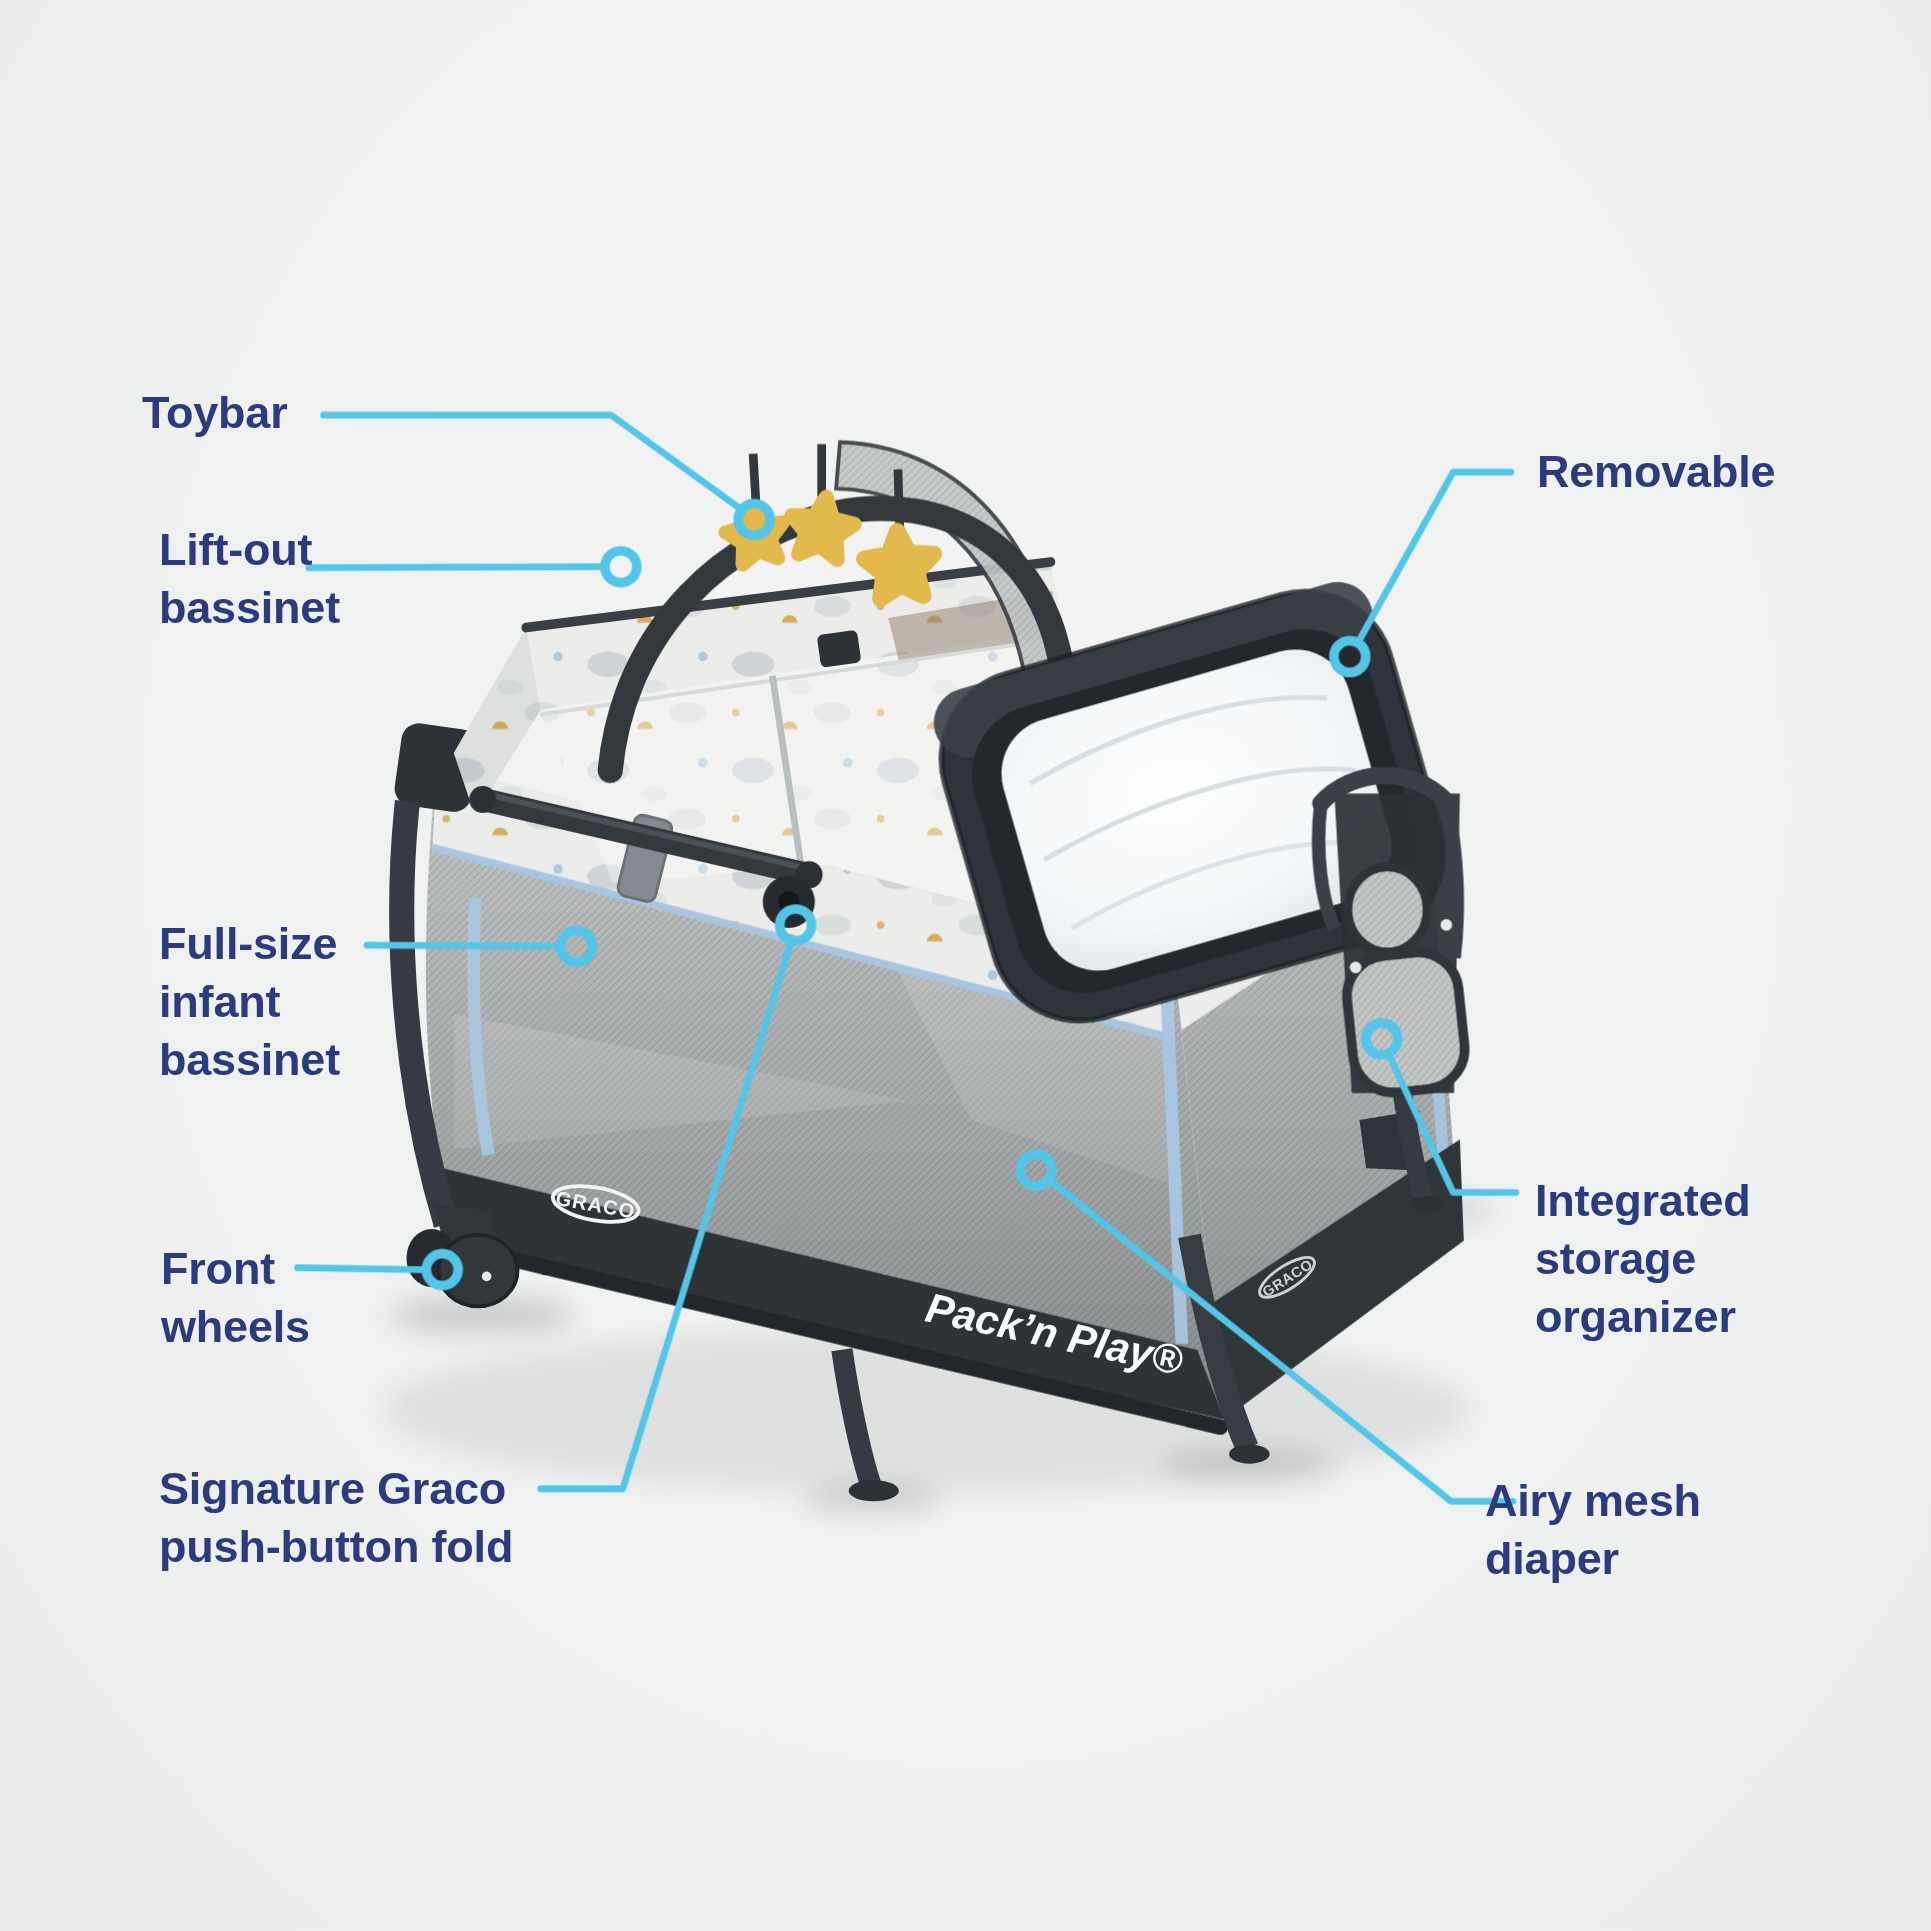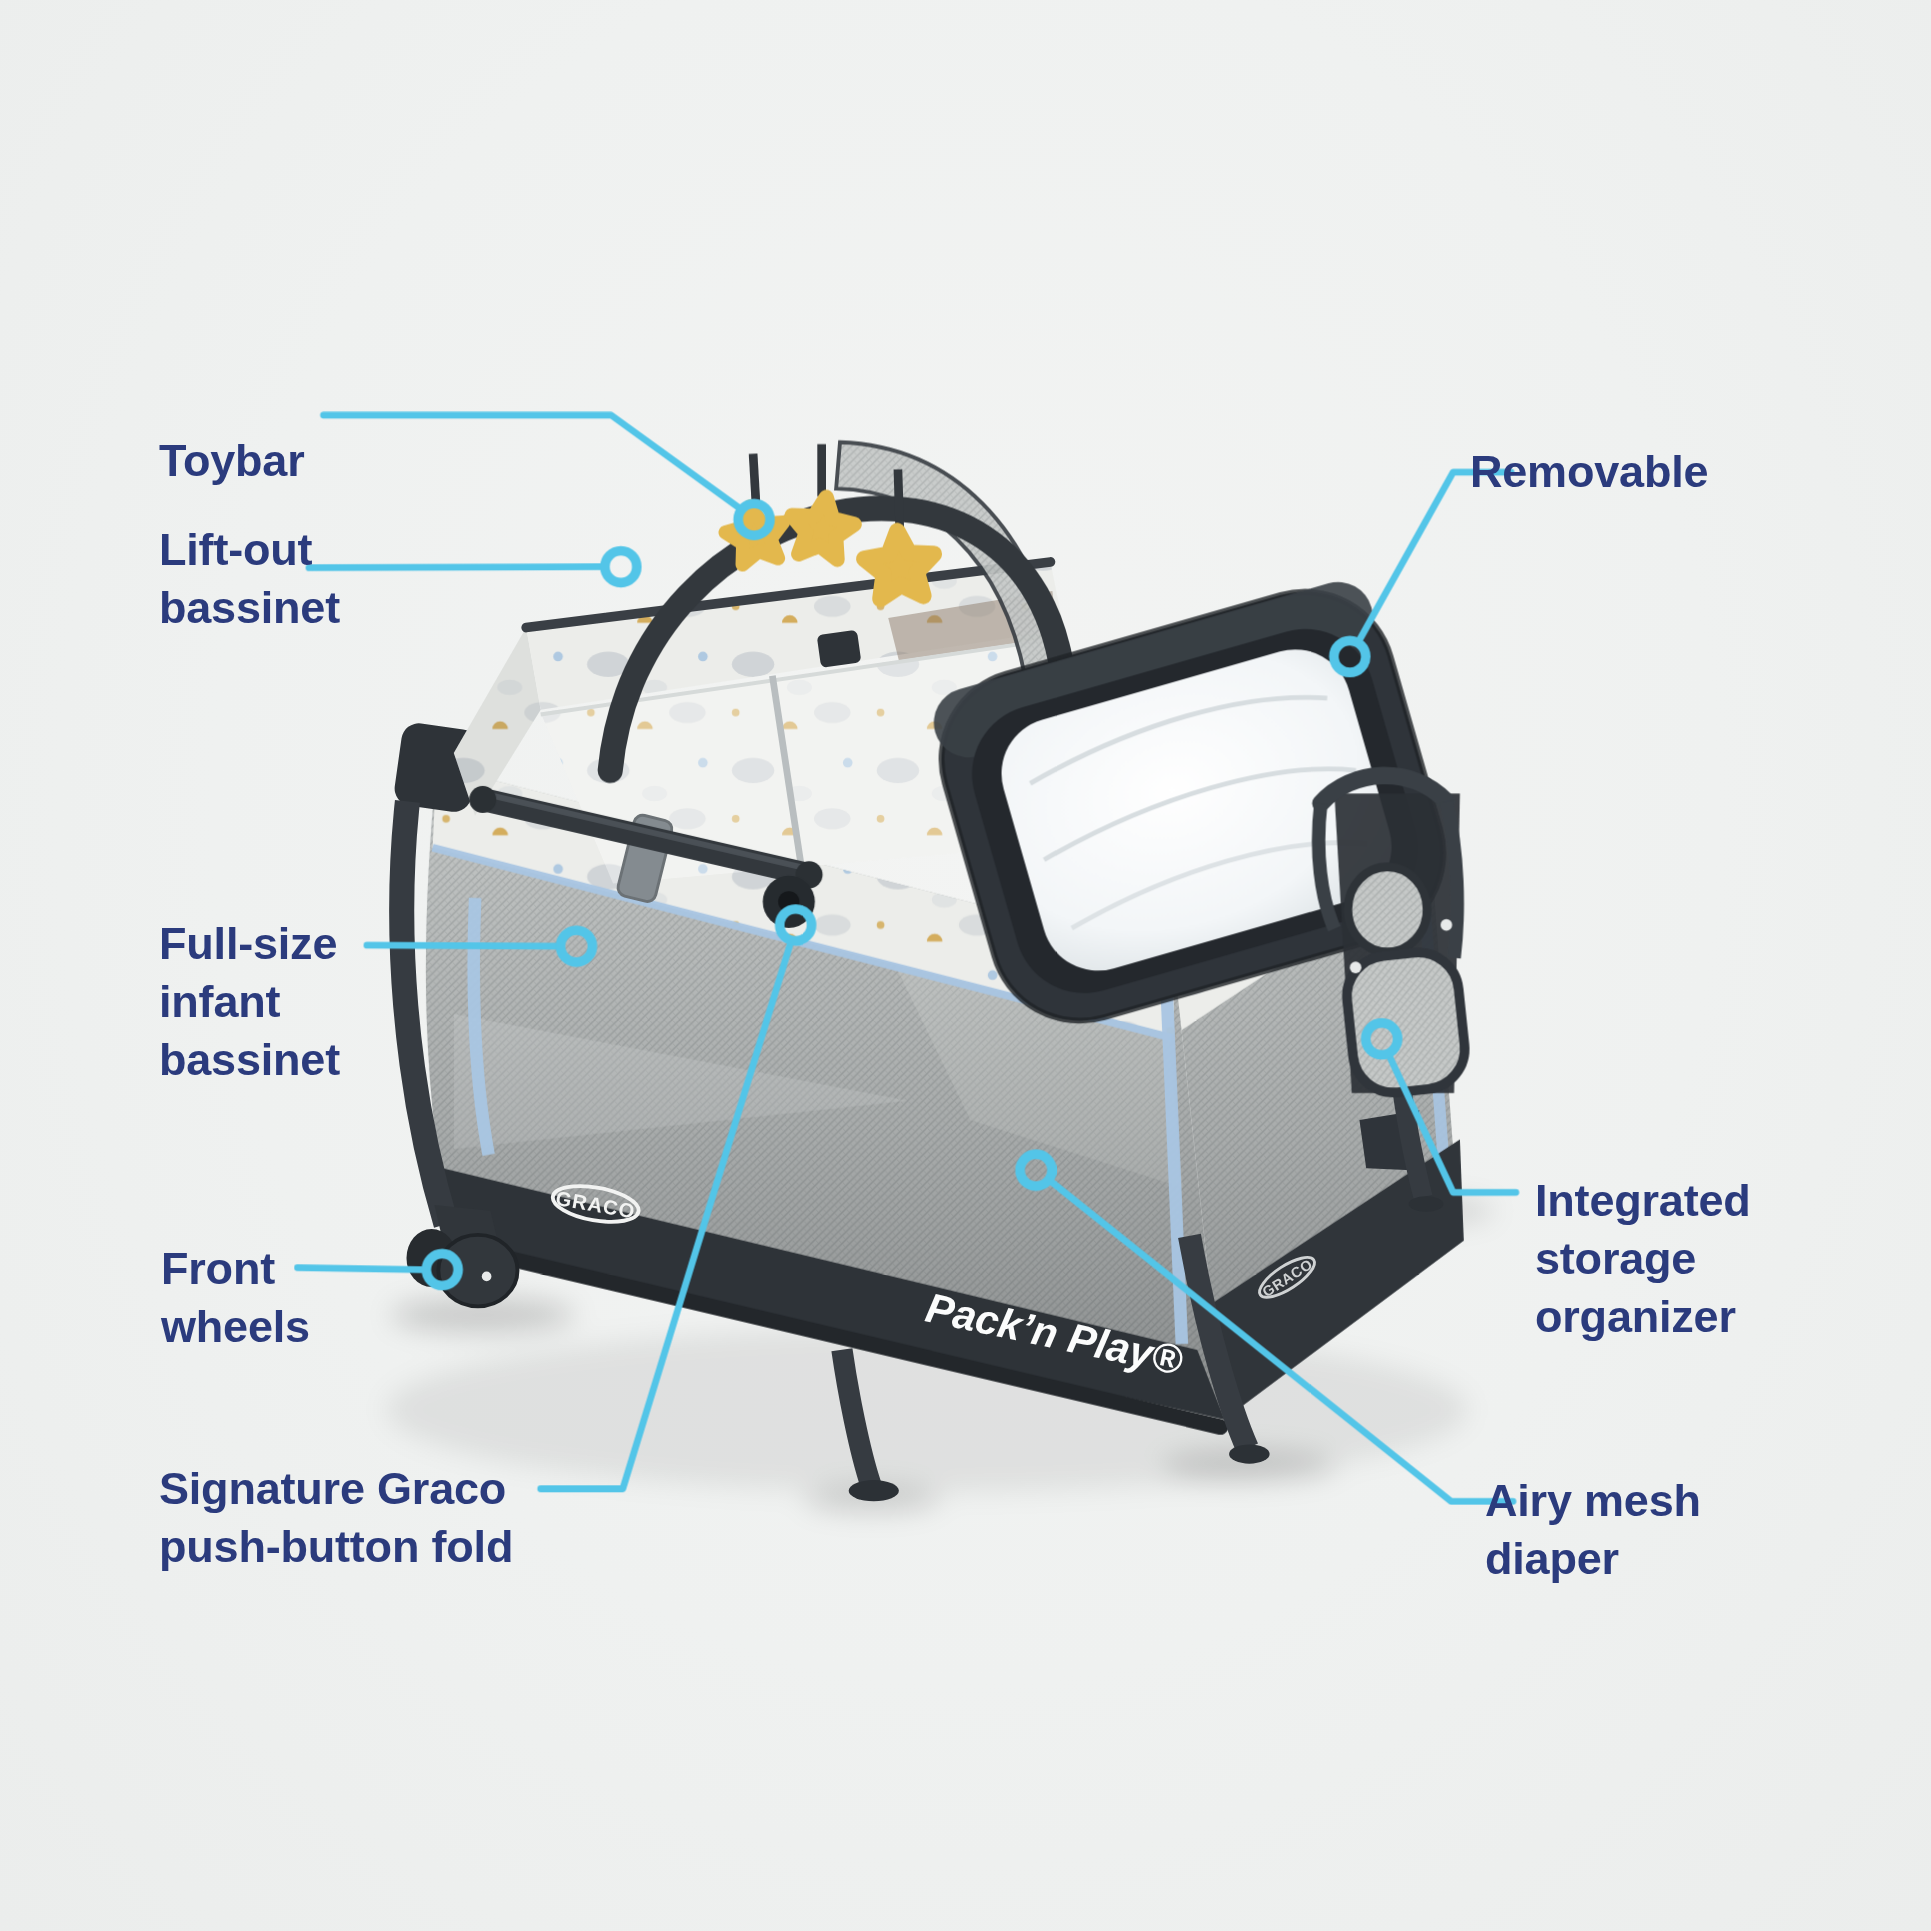--- a/index.html
+++ b/index.html
@@ -2,23 +2,23 @@
 <html><head>
 <meta charset="utf-8">
 <style>
   html,body{margin:0;padding:0;background:#e8eaea;}
   .stage{position:relative;width:1931px;height:1931px;overflow:hidden;
          background:radial-gradient(ellipse at 50% 42%, #f3f4f3 0%, #eff1f0 55%, #ebedec 100%);
          font-family:"Liberation Sans", sans-serif;}
   .art{position:absolute;left:0;top:0;width:1931px;height:1931px;}
   .callout{position:absolute;color:#2b3b7d;font-weight:700;font-size:45px;line-height:58px;
            letter-spacing:-0.2px;white-space:nowrap;}
-  #co-toybar{left:159px;top:384px;margin-top:48px;}
+  #co-toybar{left:142px;top:384px;}
   #co-liftout{left:159px;top:521px;}
-  #co-removable{left:1470px;top:443px;}
+  #co-removable{left:1537px;top:443px;}
   #co-fullsize{left:159px;top:915px;}
   #co-frontwheels{left:161px;top:1240px;}
   #co-signature{left:159px;top:1460px;}
   #co-storage{left:1535px;top:1172px;}
   #co-airy{left:1485px;top:1472px;}
 </style>
 </head>
 <body>
 
 <div class="stage">

